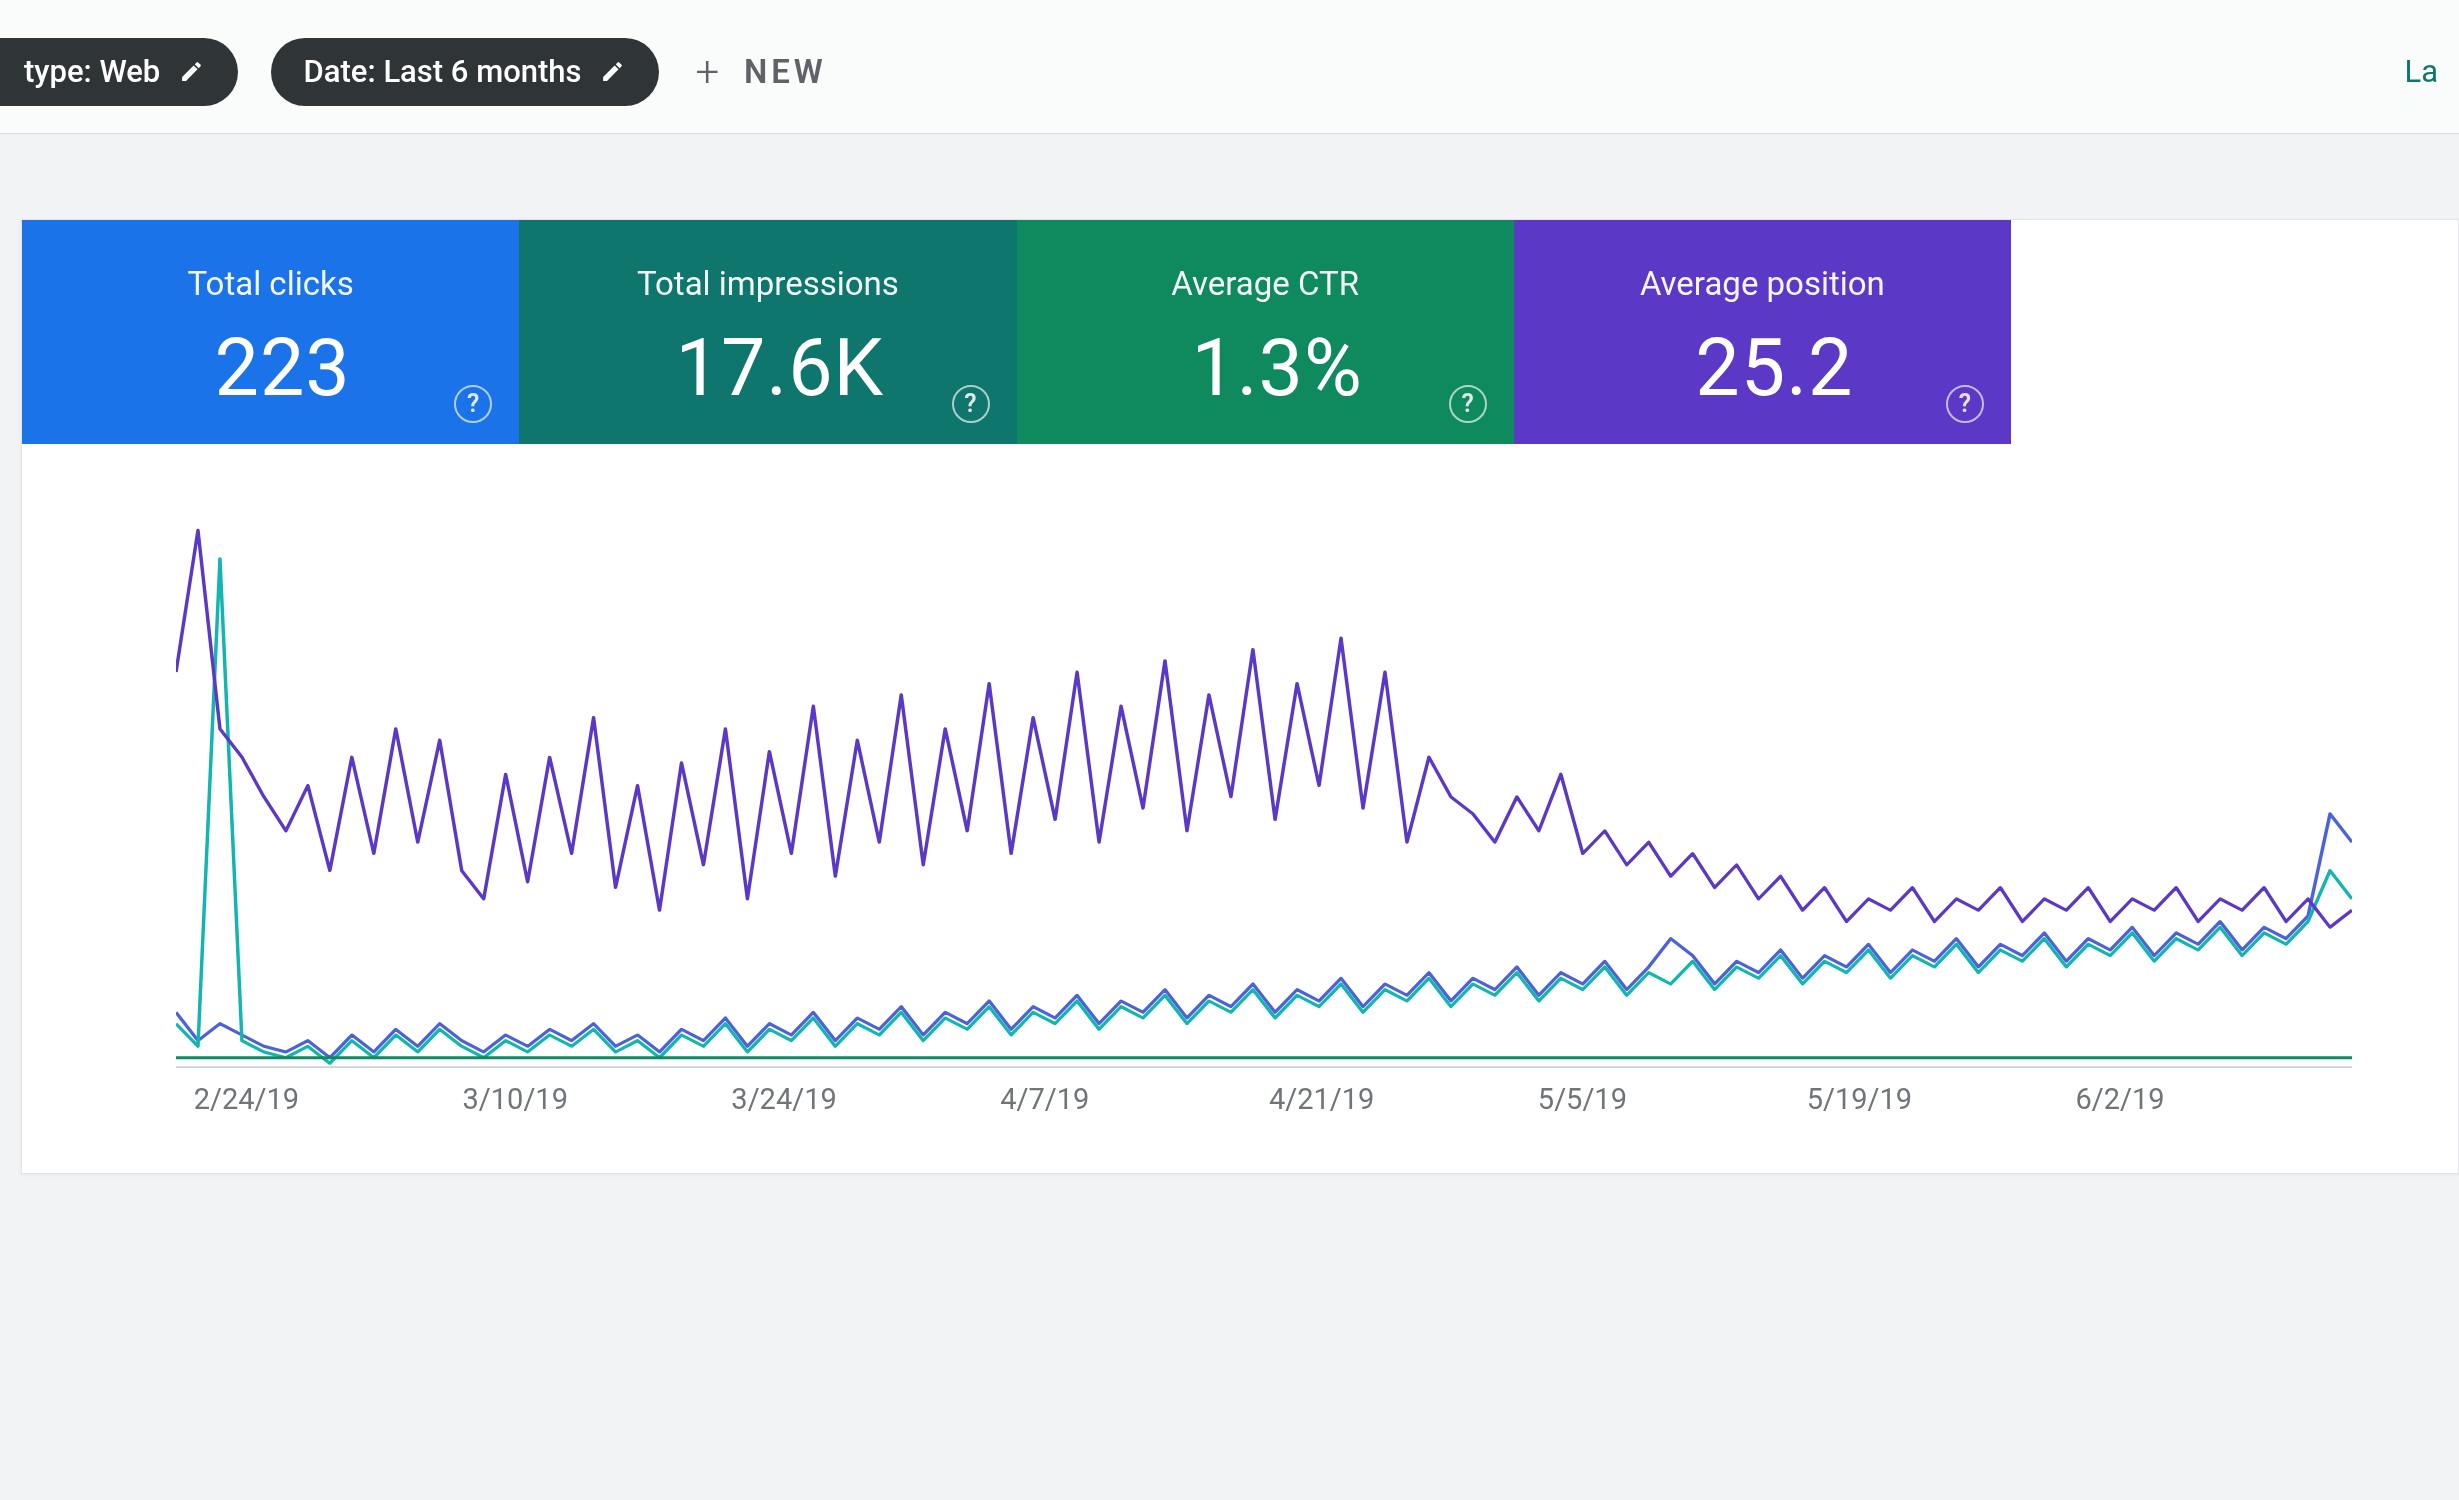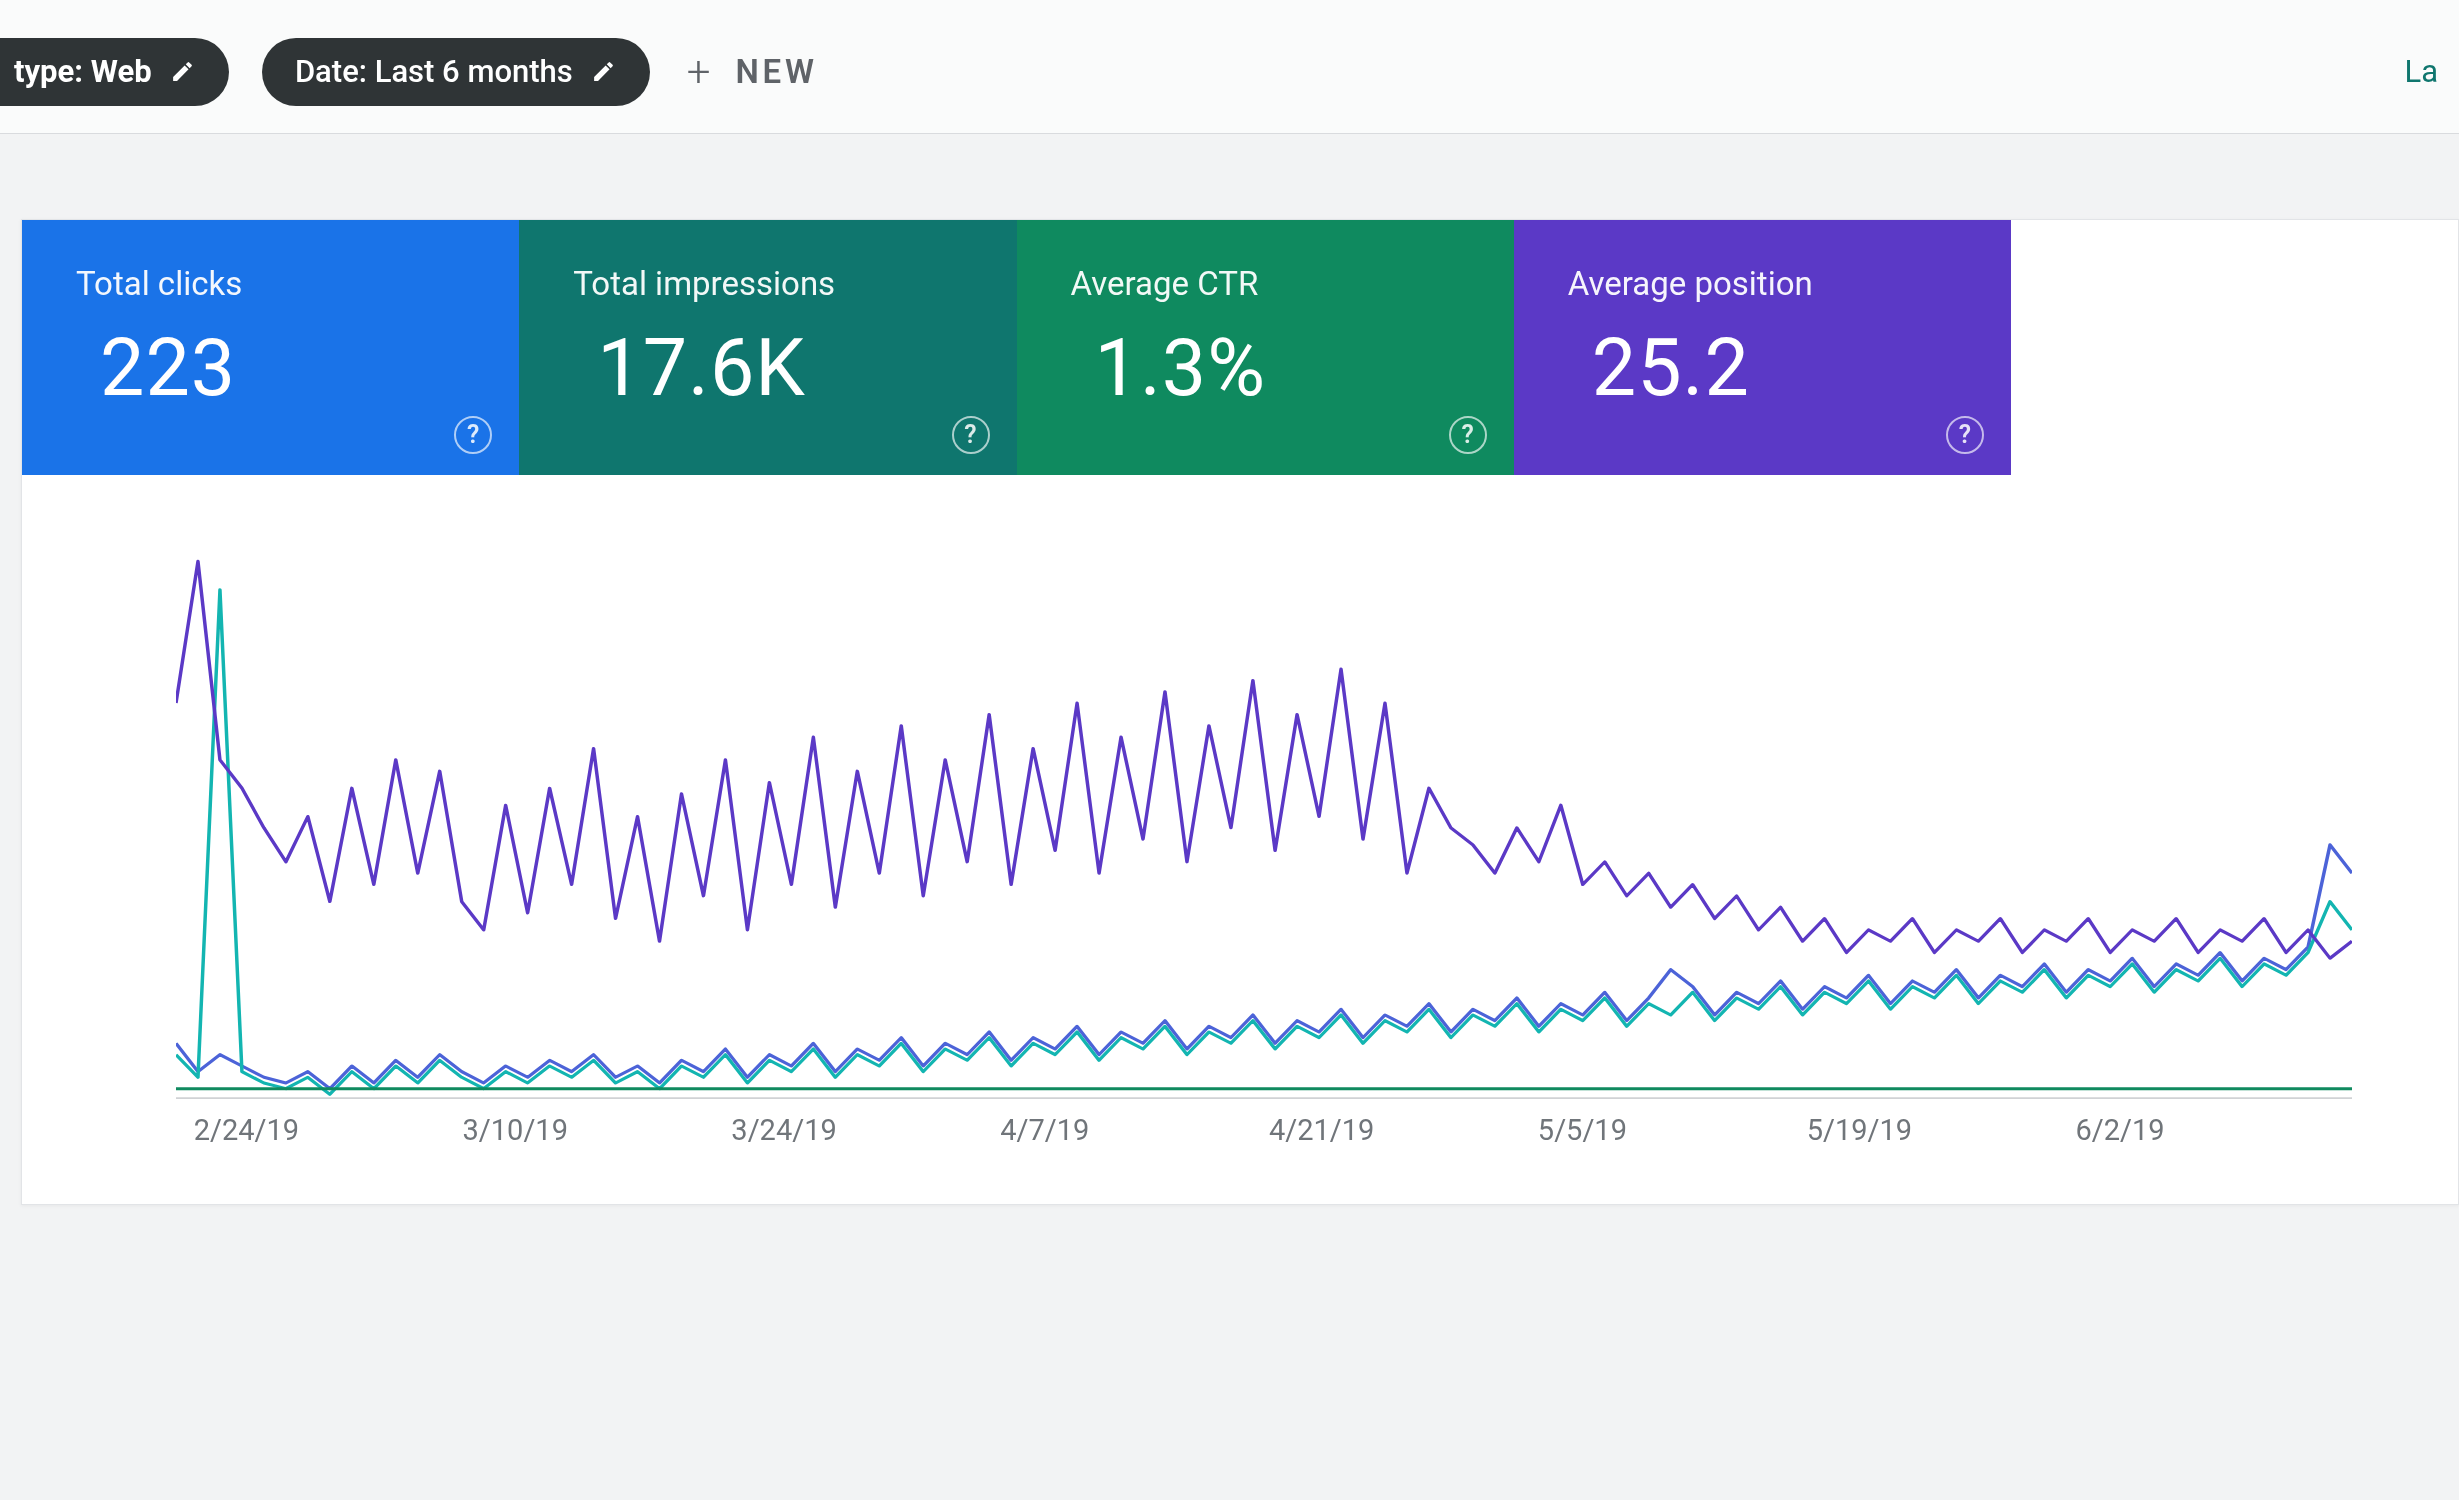--- a/index.html
+++ b/index.html
@@ -26,21 +26,21 @@
     align-items: center;
     gap: 17.3px;
     background: #2f3436;
     color: #fff;
     border-radius: 960px;
     padding: 15.4px 33px;
     font-size: 31px;
     font-weight: 500;
     cursor: pointer;
   }
-  .chip.first { border-top-left-radius: 0; border-bottom-left-radius: 0; padding-left: 14px; font-weight: bold; }
+  .chip.first { border-top-left-radius: 0; border-bottom-left-radius: 0; padding-left: 24px; }
   .chip .pencil {
     width: 27px; height: 27px;
     display: inline-flex; align-items: center; justify-content: center;
   }
   .new-btn {
     display: inline-flex;
     align-items: center;
     gap: 21px;
     color: #5f6368;
     font-size: 33px;
@@ -67,23 +67,24 @@
   }
 
   
   .stat-strip {
     display: flex;
     width: 1989px;
   }
   .stat {
     position: relative;
     flex: 1 1 0;
-    padding: 44px 54px 61px 54px;
+    padding: 44px 54px 30px 54px;
     color: #fff;
     cursor: pointer;
+    text-align: center;
   }
   .stat .label { font-size: 33px; font-weight: 400; opacity: .95; }
   .stat .value { font-size: 79px; font-weight: 400; margin-top: 19px; letter-spacing: 1px; margin-left: 24px; }
   .stat .help {
     position: absolute;
     right: 27px;
     bottom: 21px;
     width: 38px; height: 38px;
     border: 2.9px solid rgba(255,255,255,.65);
     border-radius: 50%;

